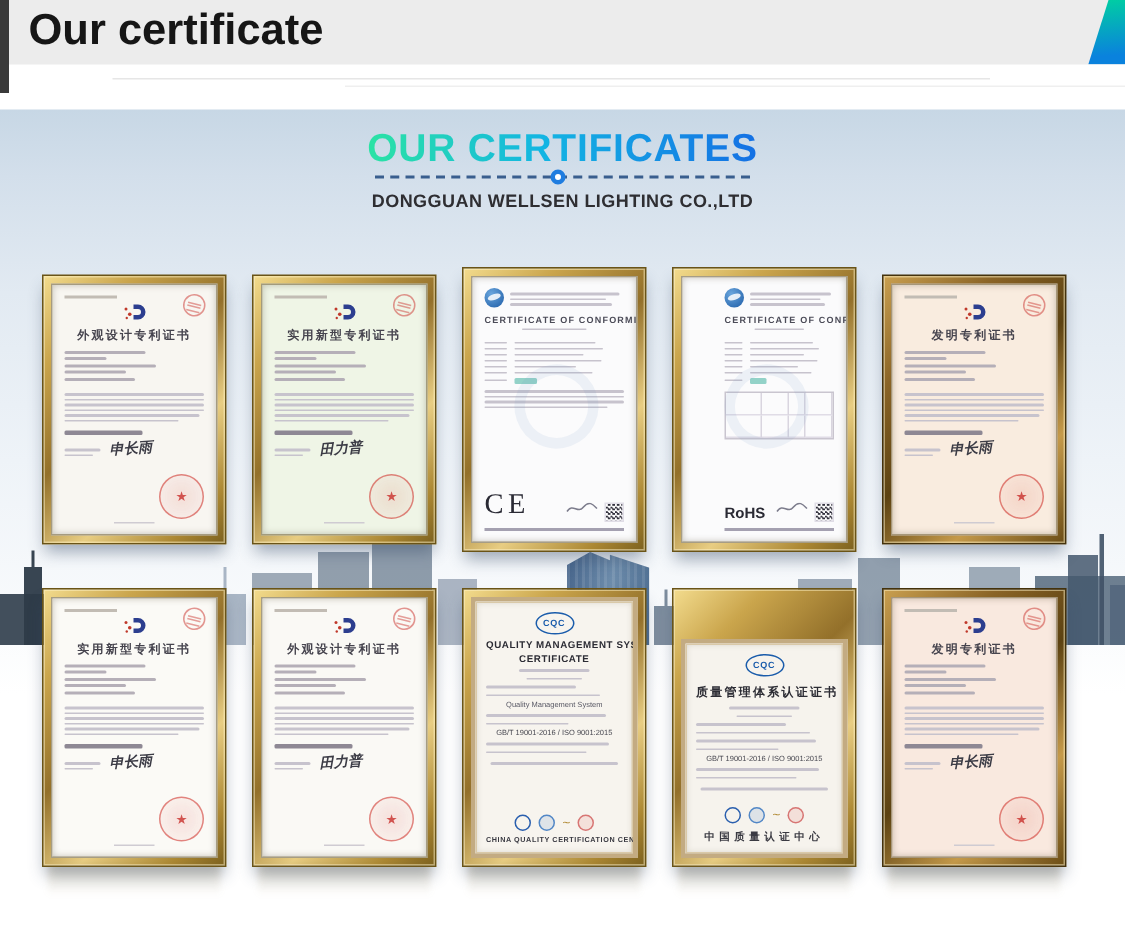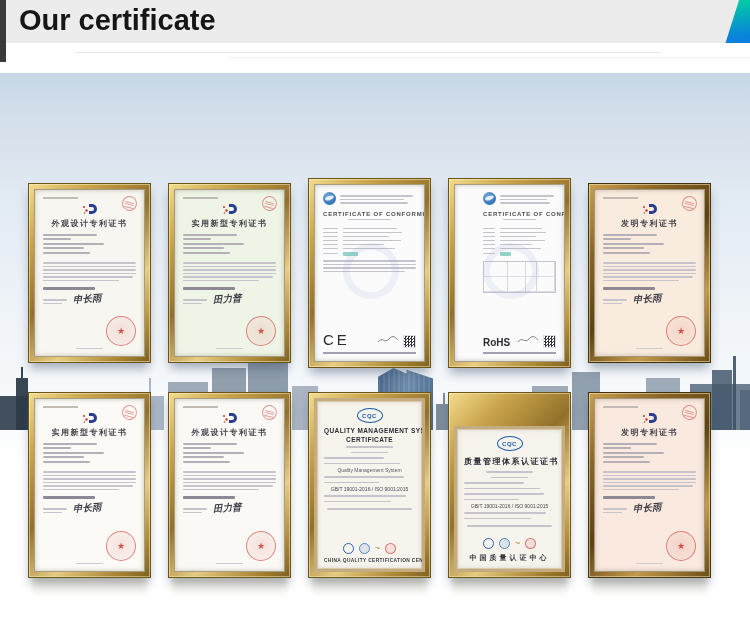--- a/index.html
+++ b/index.html
@@ -90,21 +90,21 @@
               letter-spacing:.8px; white-space:nowrap; }
   .ce-fields { margin-top:3px; }
   .ce-frow { display:flex; gap:5px; align-items:center; margin:2.5px 0; }
   .ce-frow .lnt { margin:0; }
   .chip { width:16%; height:4px; background:#93d2c8; border-radius:1px; }
   .ce-table { margin-top:3px; height:32px; border:1px solid #c9c5cf; display:grid;
               grid-template-columns:1.3fr 1fr .6fr 1fr; grid-template-rows:1fr 1fr; }
   .ce-table i { border-right:1px solid #d9d5df; border-bottom:1px solid #e0dce6; }
   .ce-bottom { display:flex; align-items:flex-end; margin-top:auto; padding-top:2px; }
   .ce-mark { color:#2a2a34; }
-  .ce-mark.CE { font-size:15px; letter-spacing:3px; font-weight:500; }
+  .ce-mark.CE { font-size:19px; letter-spacing:3px; font-weight:500;font-family:Liberation Serif, serif; }
   .ce-mark.RoHS { font-size:10px; font-weight:800; }
   .ce-squiggle { flex:1; text-align:right; padding-right:4px; }
   .qr { width:13px; height:13px; border:1px solid #e0dde6;
         background-image:conic-gradient(#33323e 25%,#fff 25% 50%,#33323e 50% 75%,#fff 75%);
         background-size:3px 3px; }
   .ce-footbar { height:2px; background:#a4a0b0; margin-top:4px; }
   .ce-wm { position:absolute; left:28px; top:58px; width:56px; height:56px; border-radius:50%;
            border:7px solid rgba(110,150,200,.10); transform:rotate(-20deg); }
 
   
@@ -157,20 +157,27 @@
       <div class="bld" style="left: 532px; width: 36px; height: 44px; opacity: 0.55; background: rgb(87, 108, 132);"></div>
       <div class="bld" style="left: 572px; width: 28px; height: 58px; opacity: 0.6; background: rgb(79, 100, 124);"></div>
       <div class="bld" style="left: 604px; width: 38px; height: 36px; opacity: 0.5; background: rgb(94, 114, 137);"></div>
       <div class="bld" style="left: 646px; width: 34px; height: 52px; opacity: 0.55; background: rgb(86, 107, 130);"></div>
       <div class="bld" style="left: 690px; width: 60px; height: 46px; opacity: 0.8; background: rgb(75, 96, 118);"></div>
       <div class="bld" style="left: 712px; width: 20px; height: 60px; opacity: 0.85; background: rgb(68, 88, 109);"></div>
       <div class="bld" style="left: 733px; width: 3px; height: 74px; opacity: 0.9; background: rgb(63, 81, 102);"></div>
       <div class="bld" style="left: 740px; width: 10px; height: 40px; opacity: 0.8; background: rgb(80, 100, 122);"></div>
     </div>
 
+  <div class="banner">
+    <div class="banner-title">OUR CERTIFICATES</div>
+    <div class="banner-div">
+      <span class="banner-ring"></span>
+    </div>
+    <div class="banner-sub">DONGGUAN WELLSEN LIGHTING CO.,LTD</div>
+  </div>
 
   <div class="cert-row" id="row-1">
       <figure class="cert-wrap">
         <div class="paper kind-patent" style="background: rgb(248, 246, 241);">
    <div class="pt-num"></div>
    <div class="pt-stamp">
             <i></i>
             <i></i>
             <i></i>
           </div>

